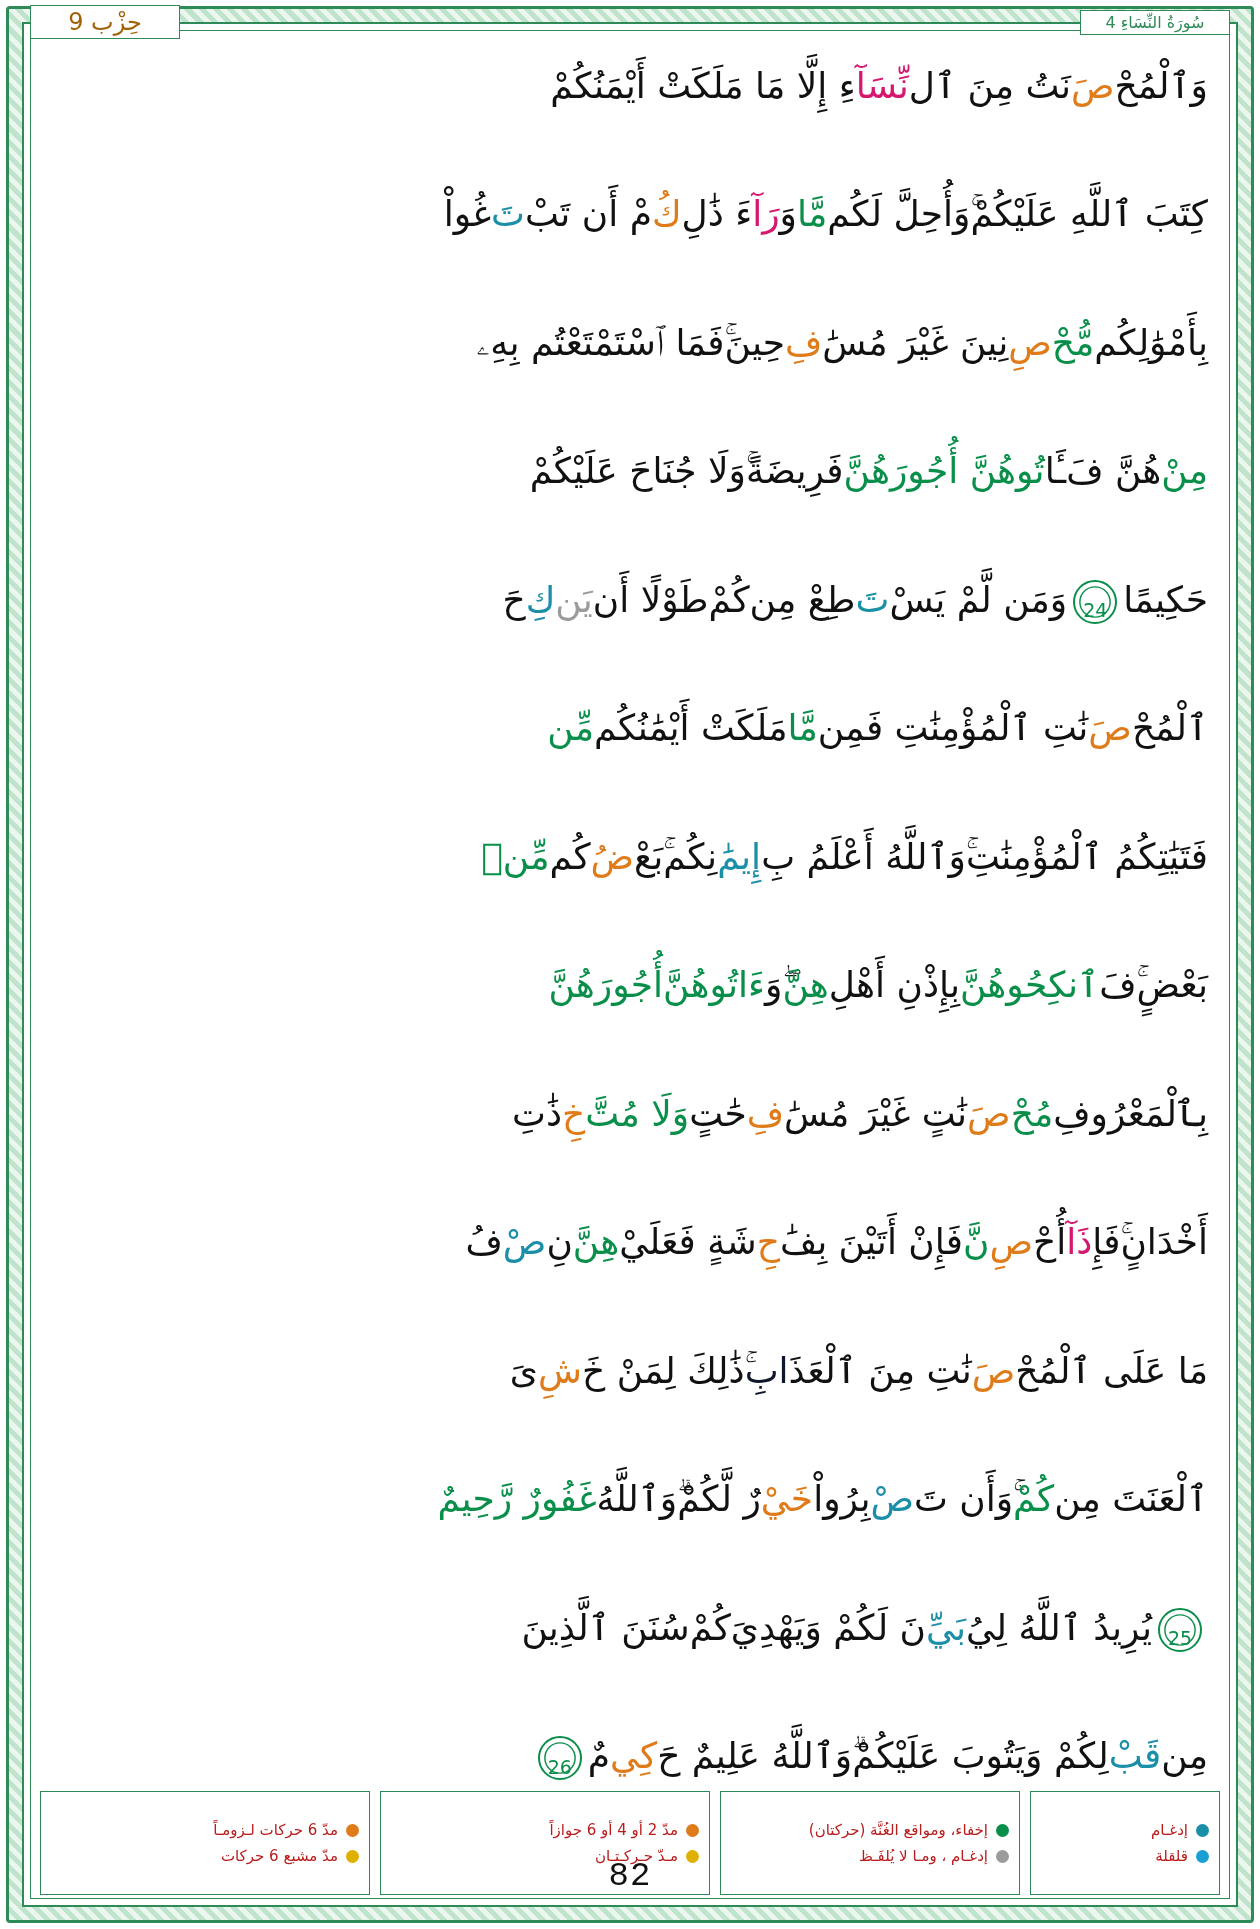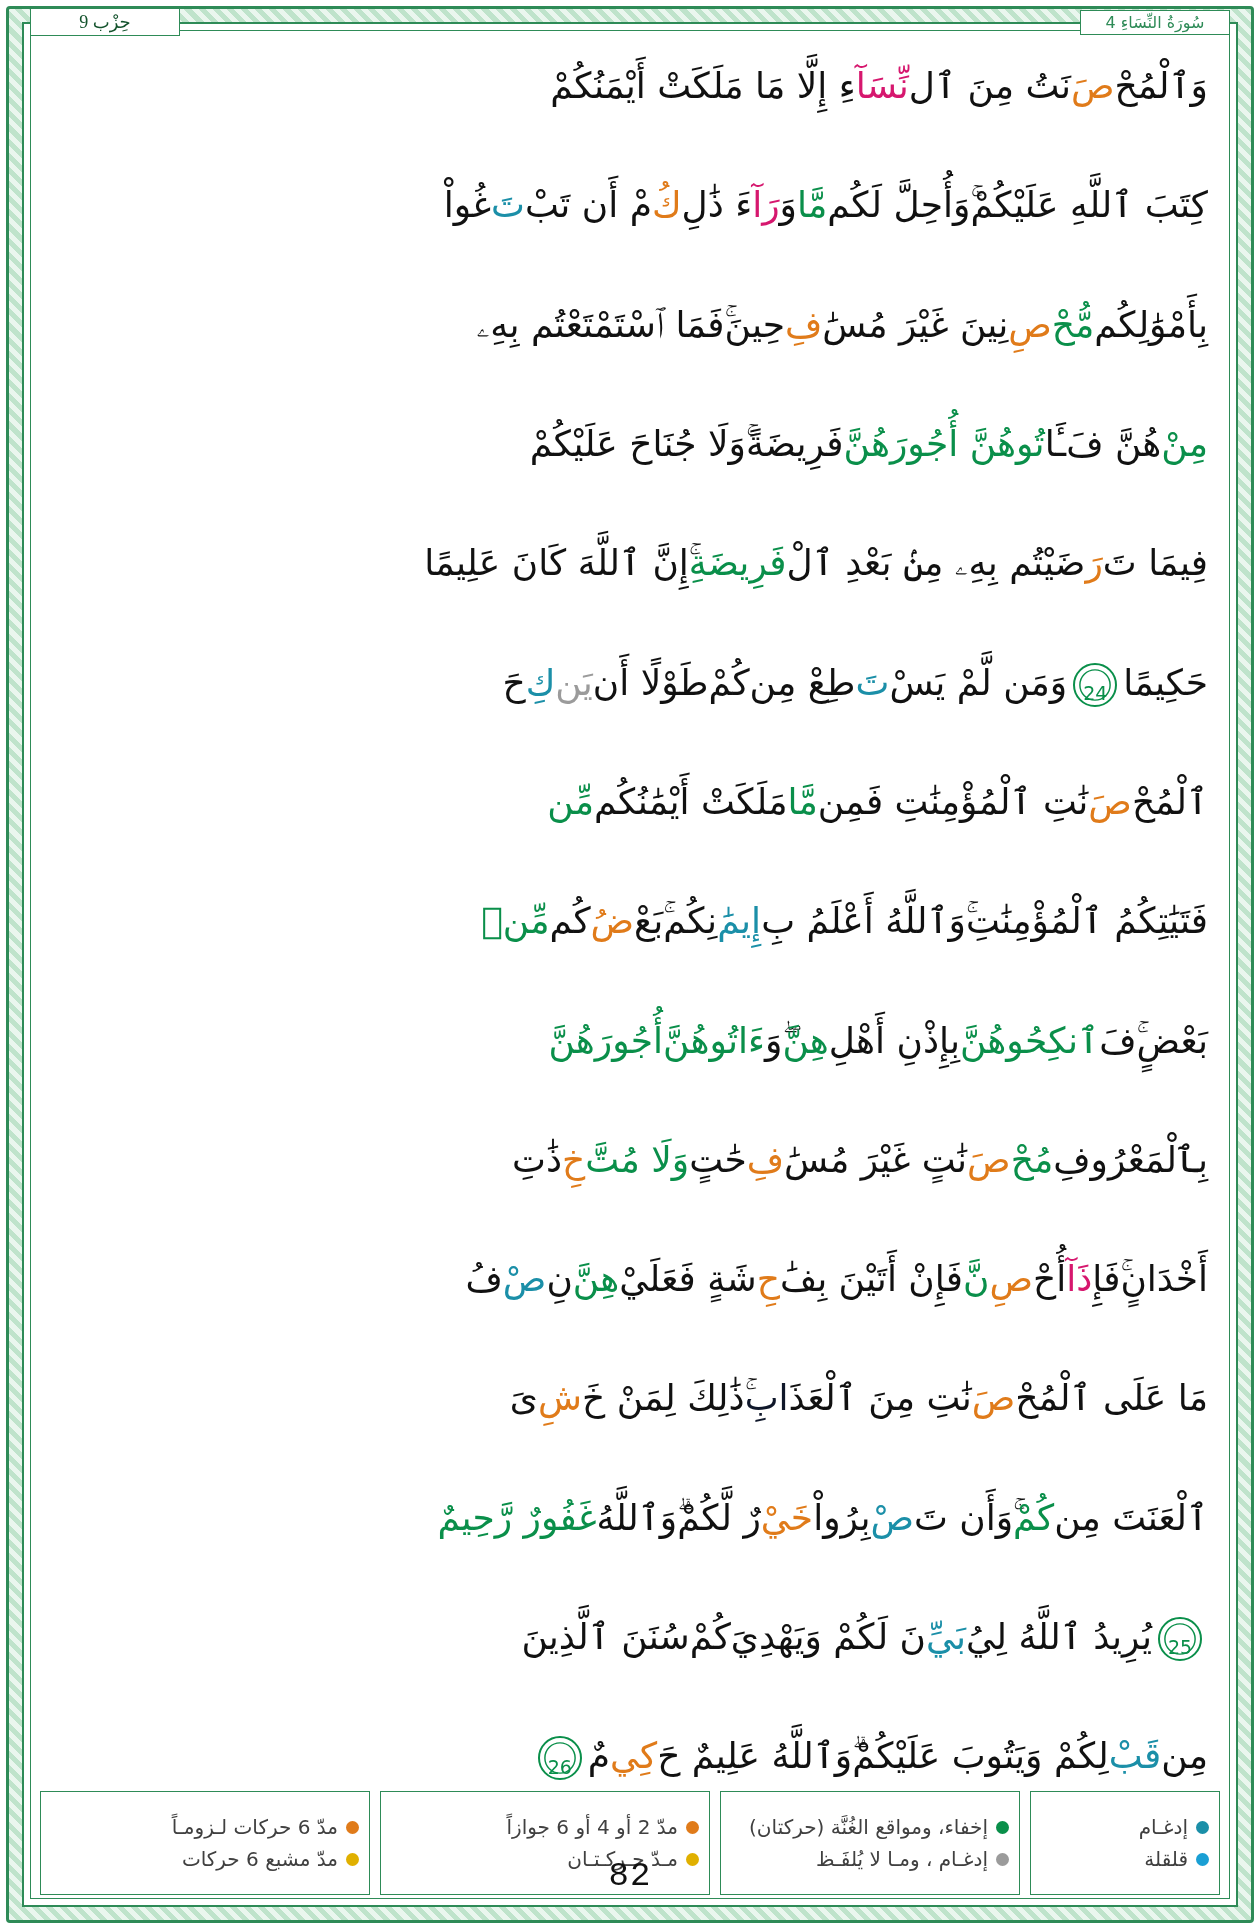--- a/index.html
+++ b/index.html
@@ -66,21 +66,21 @@
     padding: 2px 14px;
     min-width: 150px;
     text-align: center;
     font-family: "DejaVu Sans", sans-serif;
     font-size: 20px;
     color: #1a1a1a;
     box-sizing: border-box;
     pointer-events: auto;
   }
   .header-box.surah { color: #2e8b57; font-size: 16px; }
-  .header-box.hizb  { color: #14532d; font-size: 18px; font-family: Liberation Serif, serif; }
+  .header-box.hizb  { color: #a16207; font-size: 24px; }
 
   
   .mushaf {
     position: absolute;
     left: 48px;
     right: 48px;
     top: 62px;
     bottom: 148px;
     direction: rtl;
     text-align: justify;
@@ -171,22 +171,22 @@
     background: #fff;
   }
   .legend-col.right { min-width: 330px; }
   .legend-col.mid   { min-width: 330px; }
   .legend-col.left  { min-width: 190px; }
   .legend-row {
     display: flex;
     flex-direction: row;
     align-items: center;
     gap: 8px;
-    font-size: 20px;
-    color: #404040;
+    font-size: 15px;
+    color: #b91c1c;
     font-family: "DejaVu Sans", sans-serif;
     white-space: nowrap;
   }
   .dot {
     width: 13px; height: 13px;
     border-radius: 50%;
     flex: 0 0 auto;
     display: inline-block;
   }
   .page-number {
@@ -233,23 +233,20 @@
       <div class="aya-line">
         <div style="width: 100%; display: block; text-align: justify; text-align-last: justify;"><span class="w c-black">كِتَبَ ٱللَّهِ عَلَيْكُمْ</span><span class="w c-black">ۚ</span><span class="w c-black"> وَأُحِلَّ لَكُم </span><span class="w c-green">مَّا</span><span class="w c-black"> وَ</span><span class="w c-pink">رَآ</span><span class="w c-black">ءَ ذَٰلِ</span><span class="w c-orange">كُ</span><span class="w c-black">مْ أَن تَبْ</span><span class="w c-teal">تَ</span><span class="w c-black">غُواْ</span></div>
       </div>
       <div class="aya-line">
         <div style="width: 100%; display: block; text-align: justify; text-align-last: justify;"><span class="w c-black">بِأَمْوَٰلِكُم </span><span class="w c-green">مُّحْ</span><span class="w c-orange">صِ</span><span class="w c-black">نِينَ غَيْرَ مُسَٰ</span><span class="w c-orange">فِ</span><span class="w c-black">حِينَ</span><span class="w c-black">ۚ</span><span class="w c-black">  فَمَا ٱسْتَمْتَعْتُم بِهِۦ</span></div>
       </div>
       <div class="aya-line">
         <div style="width: 100%; display: block; text-align: justify; text-align-last: justify;"><span class="w c-green">مِنْ</span><span class="w c-black">هُنَّ فَ</span><span class="w c-black">ـَٔا</span><span class="w c-green">تُوهُنَّ أُجُورَهُنَّ</span><span class="w c-black"> فَرِيضَةً</span><span class="w c-black">ۚ</span><span class="w c-black">  وَلَا جُنَاحَ عَلَيْكُمْ</span></div>
       </div>
       <div class="aya-line">
-        <div style="width: 100%; display: block; text-align: justify; text-align-last: justify;"><span class="w c-black">فِيمَا تَ</span><span class="w c-orange">رَ</span><span class="w c-black">ضَيْتُم بِهِۦ مِنۢ بَعْدِ ٱلْ</span><span class="w c-green">فَرِيضَةِ</span><span class="w c-black">ۚ</span><span class="w c-black">  إِنَّ ٱللَّهَ كَانَ عَلِيمًا</span></div>
-      </div>
-      <div class="aya-line">
         <div style="width: 100%; display: block; text-align: justify; text-align-last: justify;"><span class="w c-black">حَكِيمًا</span><span class="aya-num">
             <span>24</span>
           </span><span class="w c-black"> وَمَن لَّمْ يَسْ</span><span class="w c-teal">تَ</span><span class="w c-black">طِعْ مِن</span><span class="w c-black">كُمْ</span><span class="w c-black"> طَوْلًا أَن </span><span class="w c-gray">يَن</span><span class="w c-teal">كِ</span><span class="w c-black">حَ</span></div>
       </div>
       <div class="aya-line">
         <div style="width: 100%; display: block; text-align: justify; text-align-last: justify;"><span class="w c-black">ٱلْمُحْ</span><span class="w c-orange">صَ</span><span class="w c-black">نَٰتِ ٱلْمُؤْمِنَٰتِ فَمِن </span><span class="w c-green">مَّا</span><span class="w c-black"> مَلَكَتْ أَيْمَٰنُكُم </span><span class="w c-green">مِّن</span></div>
       </div>
       <div class="aya-line">
         <div style="width: 100%; display: block; text-align: justify; text-align-last: justify;"><span class="w c-black">فَتَيَٰتِكُمُ ٱلْمُؤْمِنَٰتِ</span><span class="w c-black">ۚ</span><span class="w c-black">  وَٱللَّهُ أَعْلَمُ بِ</span><span class="w c-teal">إِيمَٰ</span><span class="w c-black">نِكُم</span><span class="w c-black">ۚ</span><span class="w c-black">  بَعْ</span><span class="w c-orange">ضُ</span><span class="w c-black">كُم </span><span class="w c-green">مِّنۢ</span></div>
       </div>

